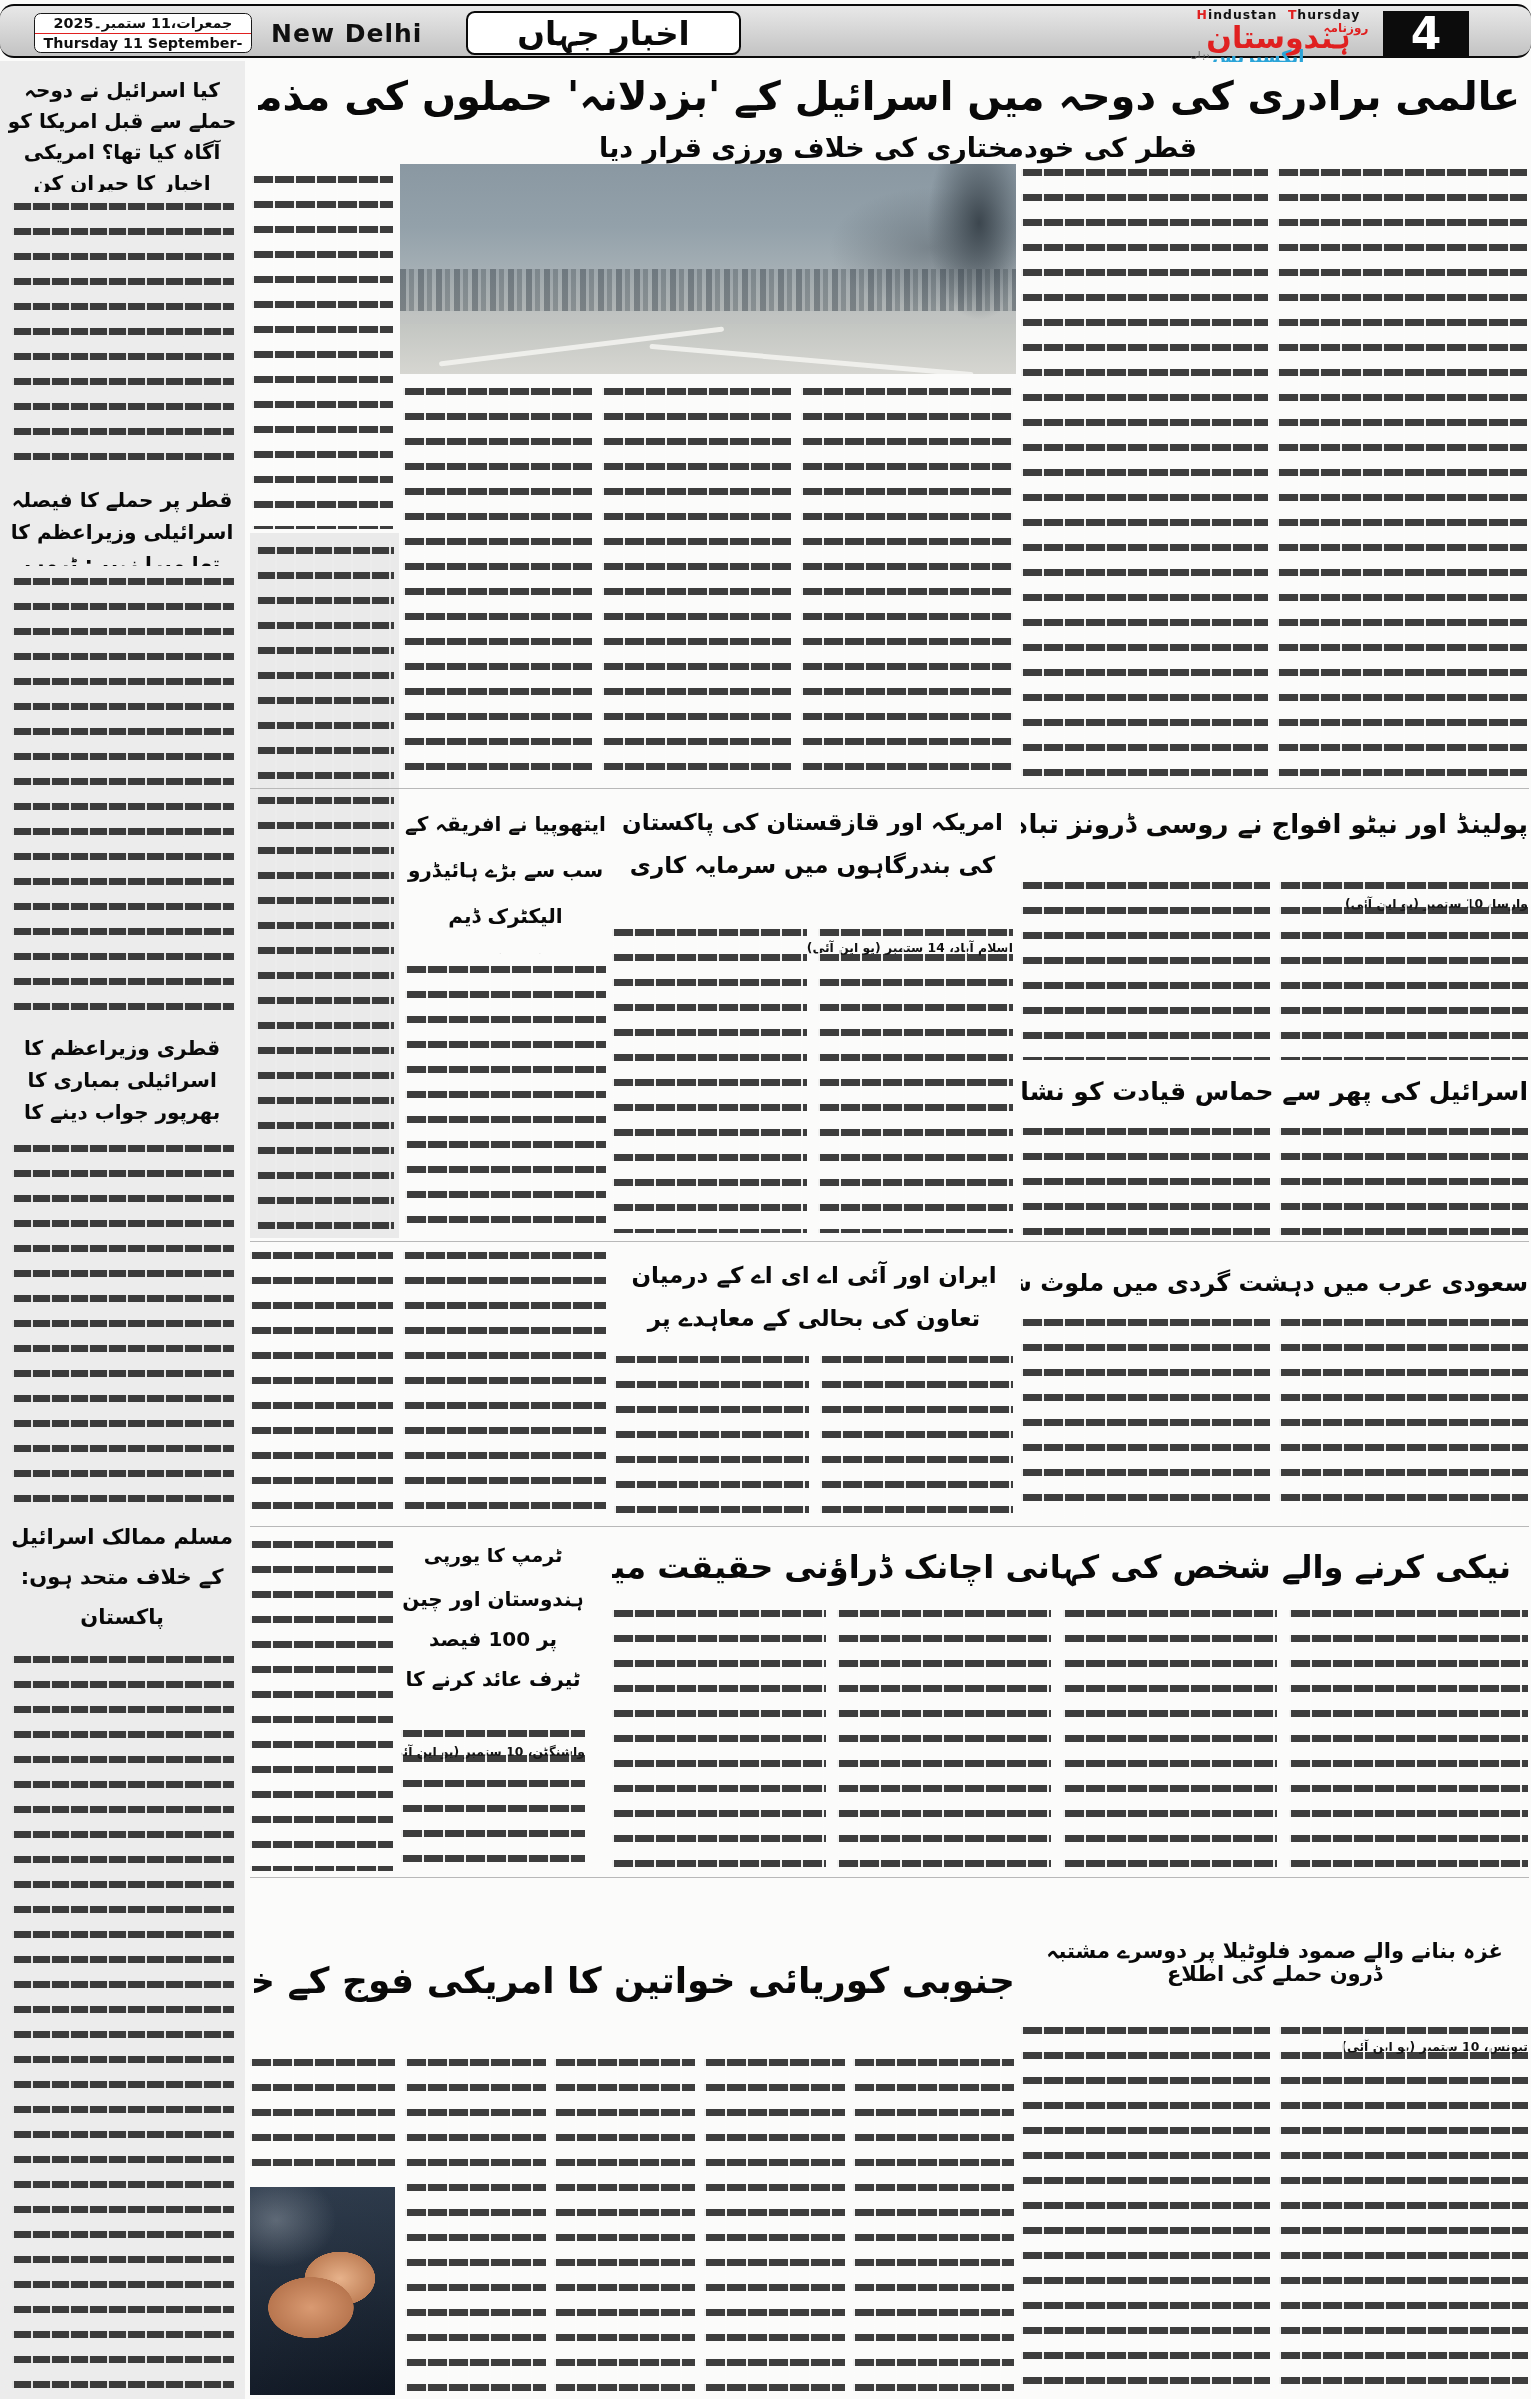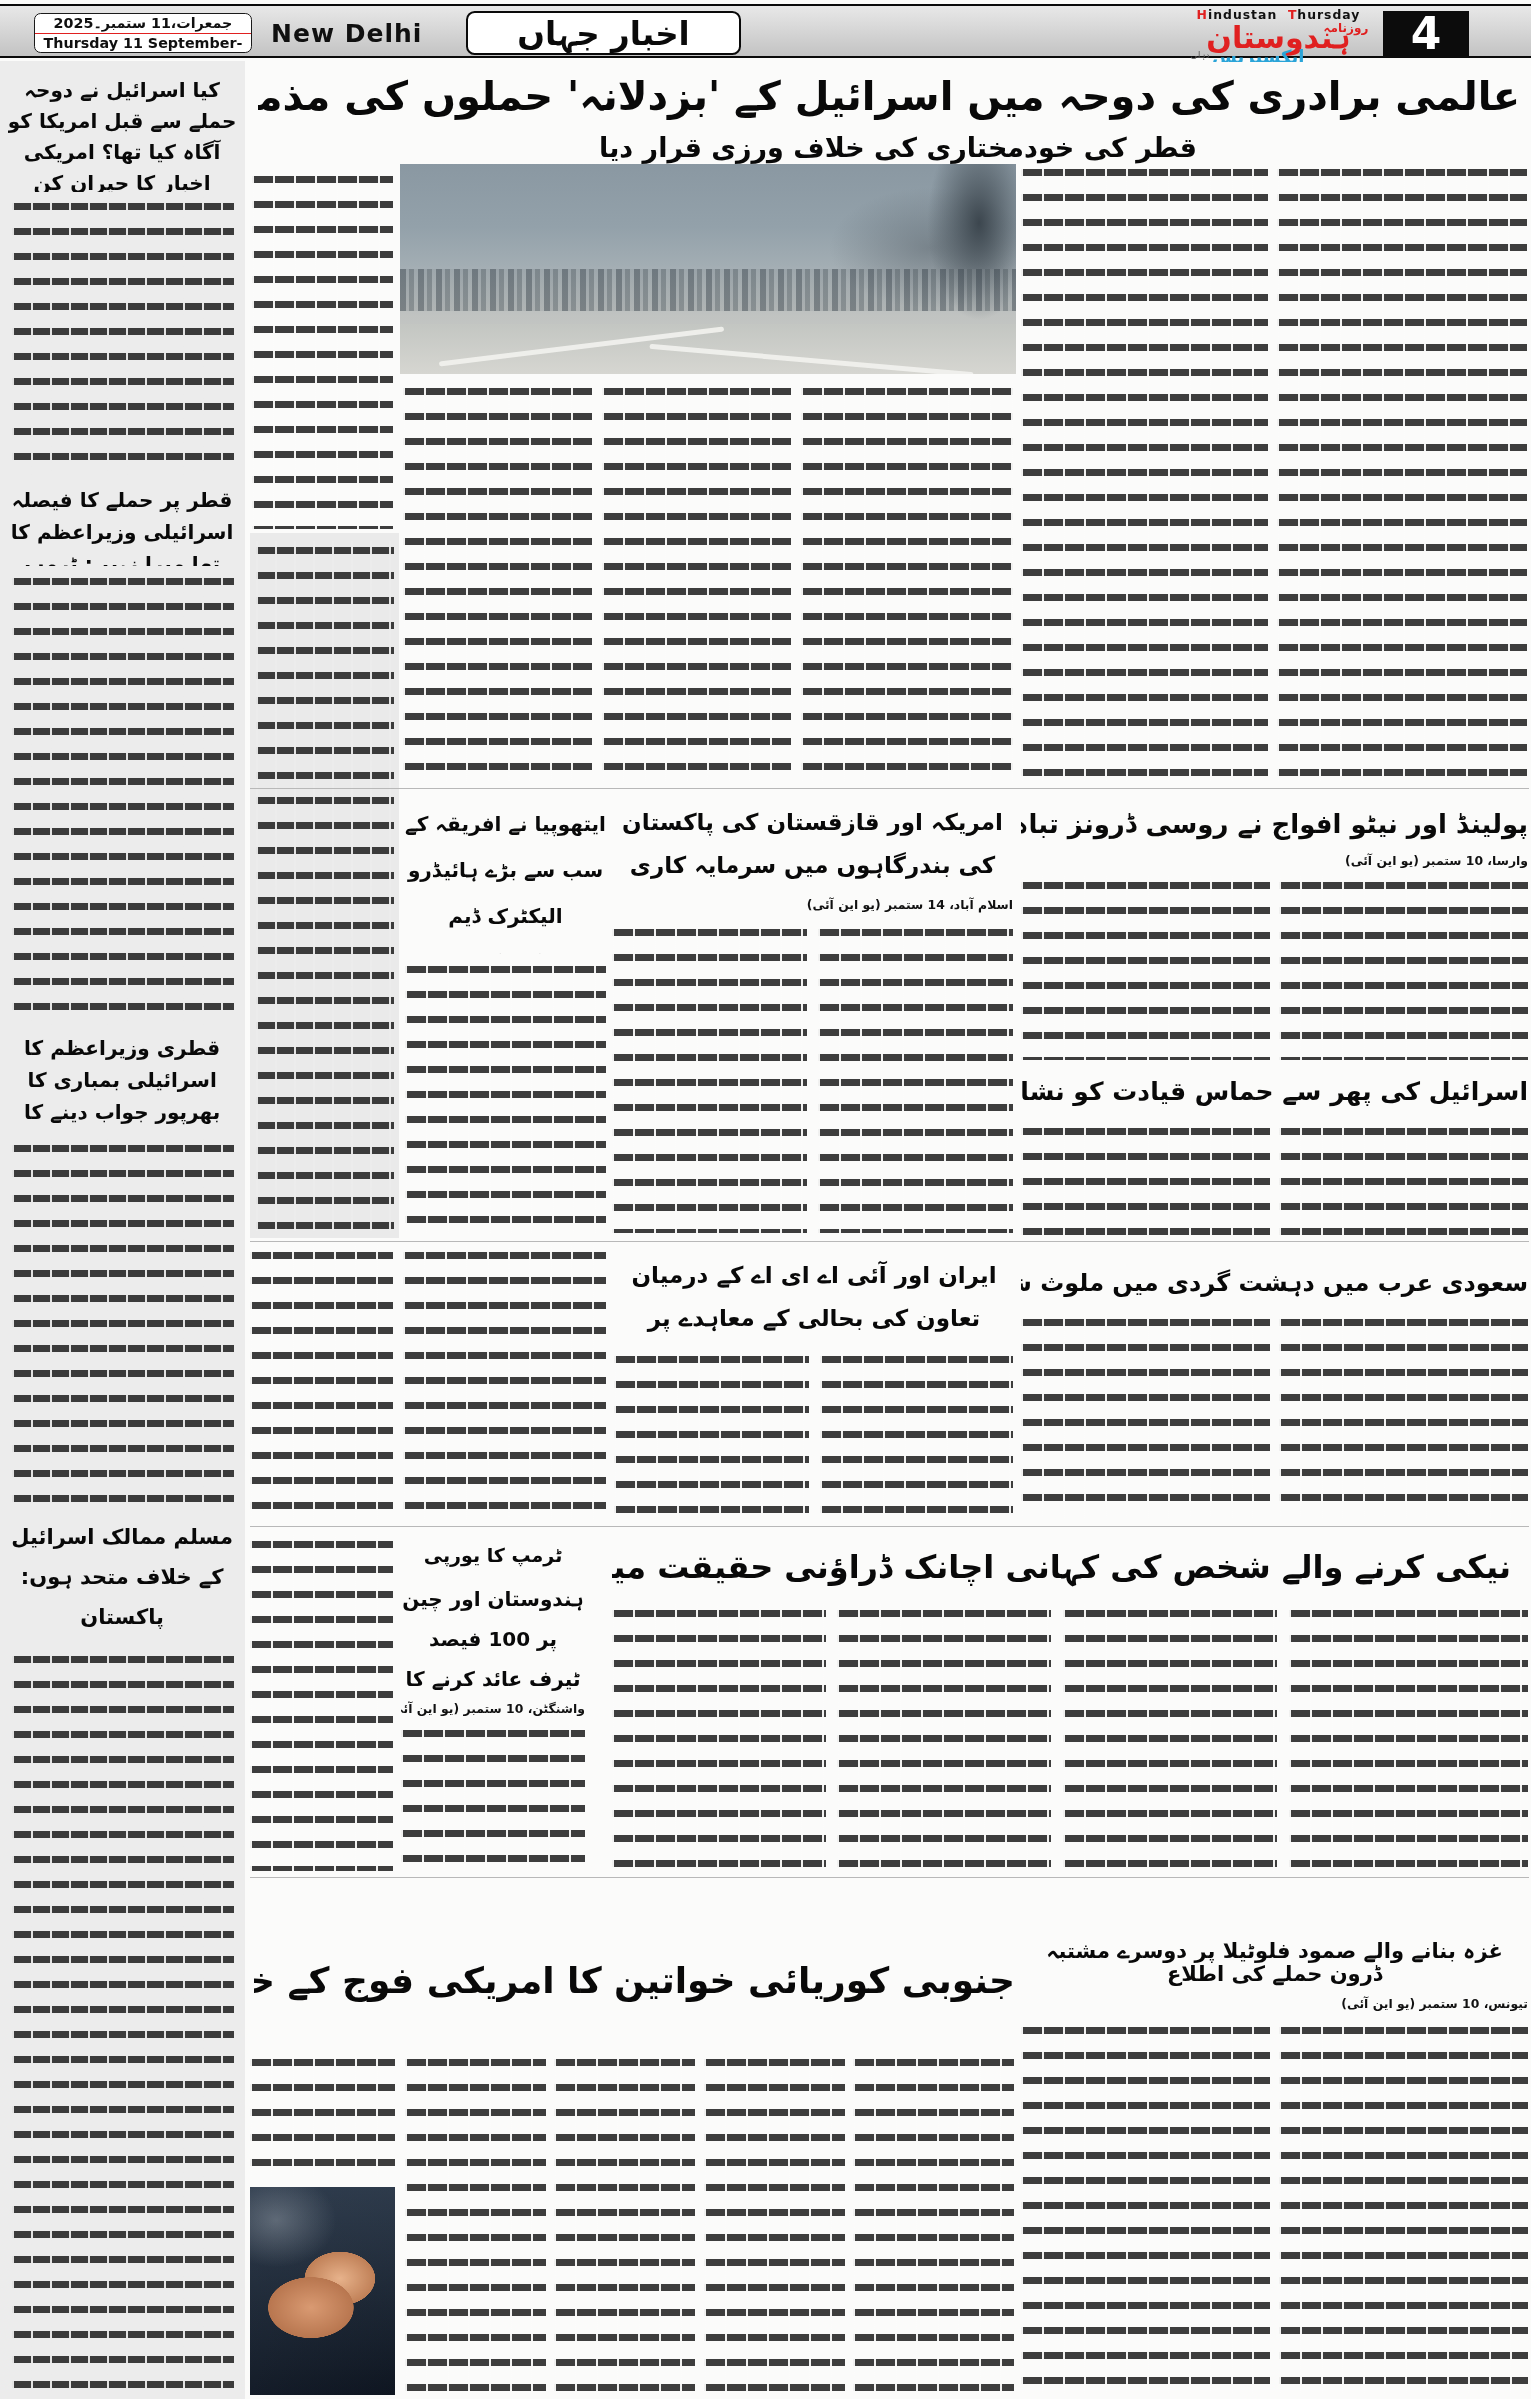--- a/index.html
+++ b/index.html
@@ -9,21 +9,21 @@
     font-family:"DejaVu Sans","Liberation Sans",sans-serif;
     direction:rtl;
   }
   .abs{position:absolute;box-sizing:border-box;}
   .right{text-align:right;}
 
   
   .header-bar{
     left:0;top:3.8px;width:1531px;height:54px;
     background:linear-gradient(#e8e8e8,#c3c3c3);
-    border-top:2.9px solid #0a0a0a;border-bottom:2.9px solid #0a0a0a;
+    border-top:2.9px solid #0a0a0a;border-bottom:2.9px solid #0a0a0a;border-radius:14px;
   }
   .date-box{
     left:34px;top:7.6px;width:218px;height:40px;background:#fff;
     border:1.9px solid #1a1a1a;border-radius:6.7px;overflow:hidden;direction:ltr;
   }
   .date-box .u{font-size:14.3px;font-weight:bold;direction:rtl;text-align:center;
     border-bottom:1.9px solid #e02020;line-height:18px;height:19px;}
   .date-box .e{font-size:14.3px;font-weight:bold;text-align:center;line-height:18px;}
   .city-label{left:271px;top:13.4px;font-size:25px;font-weight:bold;letter-spacing:1px;direction:ltr;}
   .masthead-box{
@@ -40,21 +40,21 @@
   .brand .urdu-sub{position:absolute;left:29px;top:38px;font-size:18px;font-weight:bold;color:#2aa4d8;}
   .brand .brand-city{position:absolute;left:7.6px;top:42px;font-size:8.6px;color:#555;}
   .page-num-box{
     left:1383px;top:5.7px;width:86px;height:46px;background:#0c0c0c;color:#fff;
     font-size:44px;font-weight:900;text-align:center;line-height:46px;
   }
 
   
   .hl{font-weight:900;color:#090909;text-align:center;overflow:hidden;}
   .nowrap{white-space:nowrap;}
-  .dateline{font-size:12.4px;font-weight:bold;color:#111;overflow:hidden;white-space:nowrap;}
+  .dateline{font-size:12.4px;font-weight:bold;color:#111;overflow:hidden;white-space:nowrap;margin-top:43px;}
 
   
   .tx{
     opacity:.85;
     background:
       repeating-linear-gradient(to right, rgba(251,251,250,.95) 0 1.9px, rgba(251,251,250,0) 1.9px 21px),
       repeating-linear-gradient(to bottom, transparent 0 5.7px, #1d1d1d 5.7px 13.4px, transparent 13.4px 25px);
   }
   .tx.shade{
     background:

